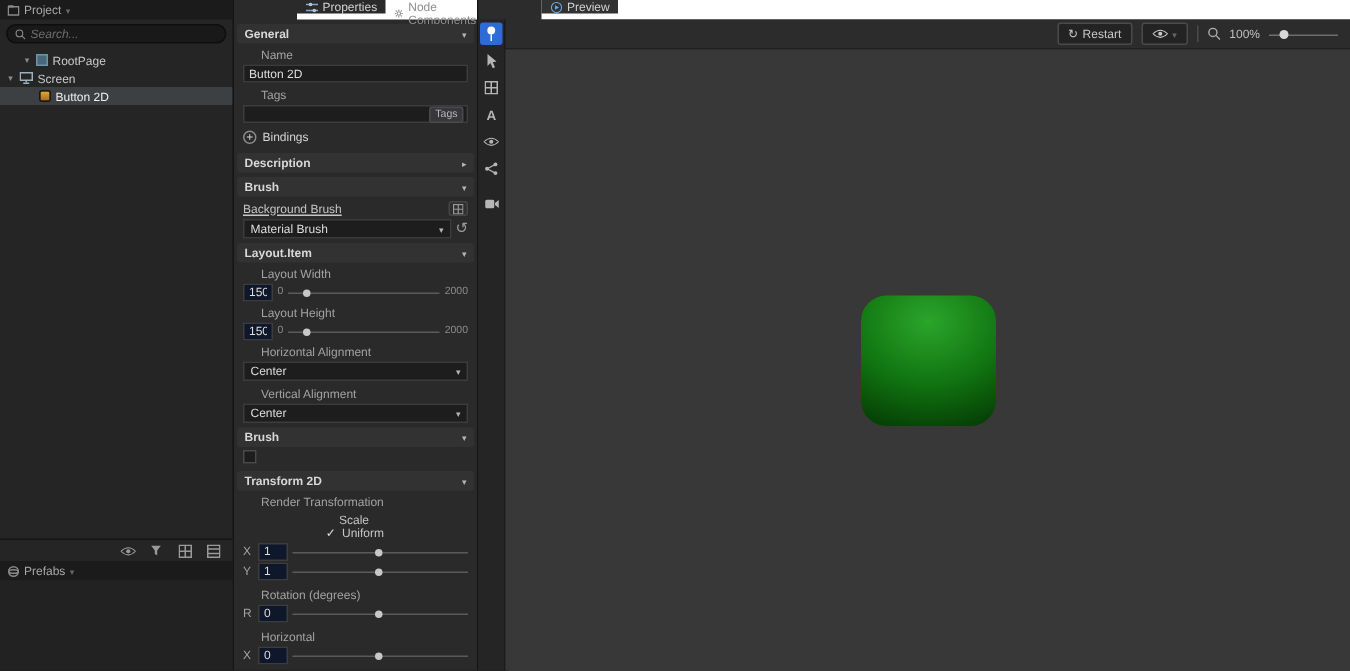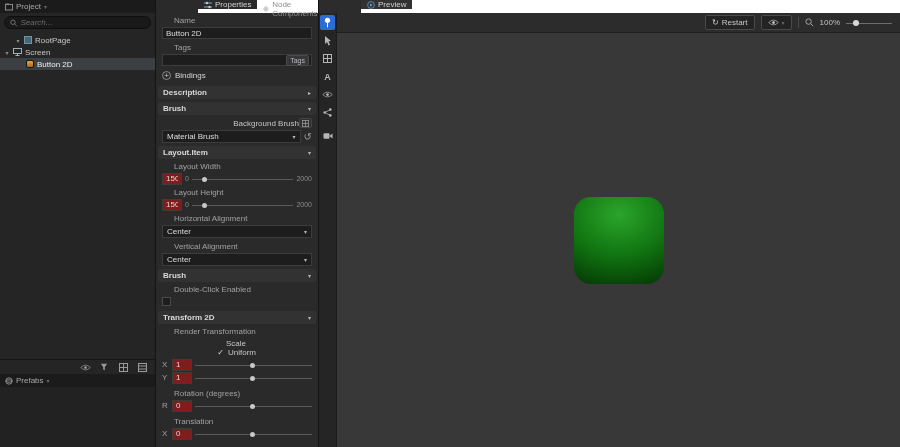--- a/index.html
+++ b/index.html
@@ -39,37 +39,37 @@
   .icon-btn { width:14px; height:12px; display:flex; align-items:center; justify-content:center; color:#9a9a9a; cursor:default; }
 
   .prefabs-body { flex:0 0 60px; background:#222223; }
 
   
   .props { flex:1 1 auto; overflow:hidden; padding-bottom:4px; }
   .sec { height:13px; margin:3px 2px 0; background:#323233; border-radius:2px; display:flex; align-items:center; justify-content:space-between; padding:0 5px; }
   .sec-t { font-weight:bold; color:#d8d8d8; }
   .chev { color:#b5b5b5; font-size:6px; }
   .plabel { padding:3px 6px 1px; color:#a2a2a2; line-height:9px;margin-left:12px; }
-  .plabel-row { display:flex; justify-content:flex-end; align-items:center; padding:3px 6px 1px; }
+  .plabel-row { display:flex; justify-content:space-between; align-items:center; padding:3px 6px 1px;text-decoration:underline; }
   .mini-btn { width:13px; height:10px; background:#2f2f30; border:1px solid #454546; border-radius:2px; display:flex; align-items:center; justify-content:center; }
   input.tinput { display:block; width:calc(100% - 12px); margin:1px 6px; height:12px; background:#1d1d1e; border:1px solid #3c3c3c; color:#ddd; font-size:8px; padding:0 3px; font-family:inherit; }
   .tagswrap { display:flex; align-items:center; width:calc(100% - 12px); margin:1px 6px; height:12px; background:#1d1d1e; border:1px solid #3c3c3c; padding:0 2px 0 3px; }
   .tagchip { background:#38383a; border:1px solid #4a4a4c; border-radius:2px; padding:0 3px; color:#b8b8b8; font-size:7px; line-height:9px; }
   .bindings-row { display:flex; align-items:center; gap:4px; padding:4px 6px 3px; }
   .pluscirc { width:9px; height:9px; border:1px solid #8a8a8a; border-radius:50%; color:#cfcfcf; display:flex; align-items:center; justify-content:center; font-size:8px; line-height:8px; }
   .bind-t { color:#d6d6d6; font-weight:normal; }
 
   .dd-row { display:flex; align-items:center; margin:1px 6px; gap:3px; }
   .dropdown { flex:1; height:13px; background:#1d1d1e; border:1px solid #3c3c3c; display:flex; align-items:center; justify-content:space-between; padding:0 4px; color:#ddd; }
   .dropdown.block { margin:1px 6px; flex:none; }
   .dd-arrow { color:#b5b5b5; font-size:6px; }
   .revert { color:#9a9a9a; font-size:10px; line-height:10px; }
 
   .srow { display:flex; align-items:center; gap:3px; padding:1px 6px; height:13px; }
-  input.num { width:20px; height:12px; background:#7f1d1d; border:1px solid #3c3c3c; color:#ddd; font-size:8px; padding:0 3px; font-family:inherit; }
+  input.num { width:20px; height:12px; background:#0f172a; border:1px solid #3c3c3c; color:#ddd; font-size:8px; padding:0 3px; font-family:inherit; }
   .mm { color:#8a8a8a; font-size:7px; }
   .slider { position:relative; flex:1; height:10px; }
   .slider .track { position:absolute; left:0; right:0; top:5px; height:1px; background:#5a5a5a; }
   .slider .handle { position:absolute; top:3px; width:5px; height:5px; border-radius:50%; background:#c8c8c8; }
   .axis-l { width:7px; color:#a2a2a2; }
   .checkbox { width:9px; height:9px; background:#1d1d1e; border:1px solid #4a4a4a; display:inline-block; margin:2px 0 0 6px; }
   .scale-row { display:flex; align-items:center; justify-content:space-between; padding:2px 8px 1px 6px;flex-direction:column; }
   .uniform { display:flex; align-items:center; gap:3px; color:#c5c5c5; }
   .checkok { width:9px; height:9px; display:flex; align-items:center; justify-content:center; color:#ddd; font-size:8px; }
 
@@ -206,20 +206,24 @@
               <line x1="1.2" y1="6.8" x2="2.2" y2="5.8"></line>
               <line x1="5.8" y1="2.2" x2="6.8" y2="1.2"></line>
             </g>
           </svg>
         <span>Node Components</span>
       </div>
     </div>
 
     <div class="props">
 
+      <div class="sec">
+        <span class="sec-t">General</span>
+        <span class="chev">▾</span>
+      </div>
       <div class="plabel">Name</div>
       <input class="tinput" value="Button 2D" style="">
       <div class="plabel">Tags</div>
       <div class="tagswrap">
         <input class="bare" style="">
         <span class="tagchip">Tags</span>
       </div>
       <div class="bindings-row">
         <span class="pluscirc">+</span>
         <span class="bind-t">Bindings</span>
@@ -284,21 +288,20 @@
       <div class="plabel">Vertical Alignment</div>
       <div class="dropdown block">
         <span>Center</span>
         <span class="dd-arrow">▾</span>
       </div>
 
       <div class="sec">
         <span class="sec-t">Brush</span>
         <span class="chev">▾</span>
       </div>
-      <div class="plabel">Double-Click Enabled</div>
       <span class="checkbox"></span>
 
       <div class="sec">
         <span class="sec-t">Transform 2D</span>
         <span class="chev">▾</span>
       </div>
       <div class="plabel">Render Transformation</div>
       <div class="scale-row">
         <span>Scale</span>
         <span class="uniform">
@@ -324,21 +327,21 @@
       </div>
       <div class="plabel" style="padding-top:5px">Rotation (degrees)</div>
       <div class="srow">
         <span class="axis-l">R</span>
         <input class="num" value="0" style="">
         <div class="slider">
             <div class="track"></div>
             <div class="handle" style="left:47%"></div>
           </div>
       </div>
-      <div class="plabel" style="padding-top:5px">Translation</div>
+      <div class="plabel" style="padding-top:5px">Horizontal</div>
       <div class="srow">
         <span class="axis-l">X</span>
         <input class="num" value="0" style="">
         <div class="slider">
             <div class="track"></div>
             <div class="handle" style="left:47%"></div>
           </div>
       </div>
       
 

